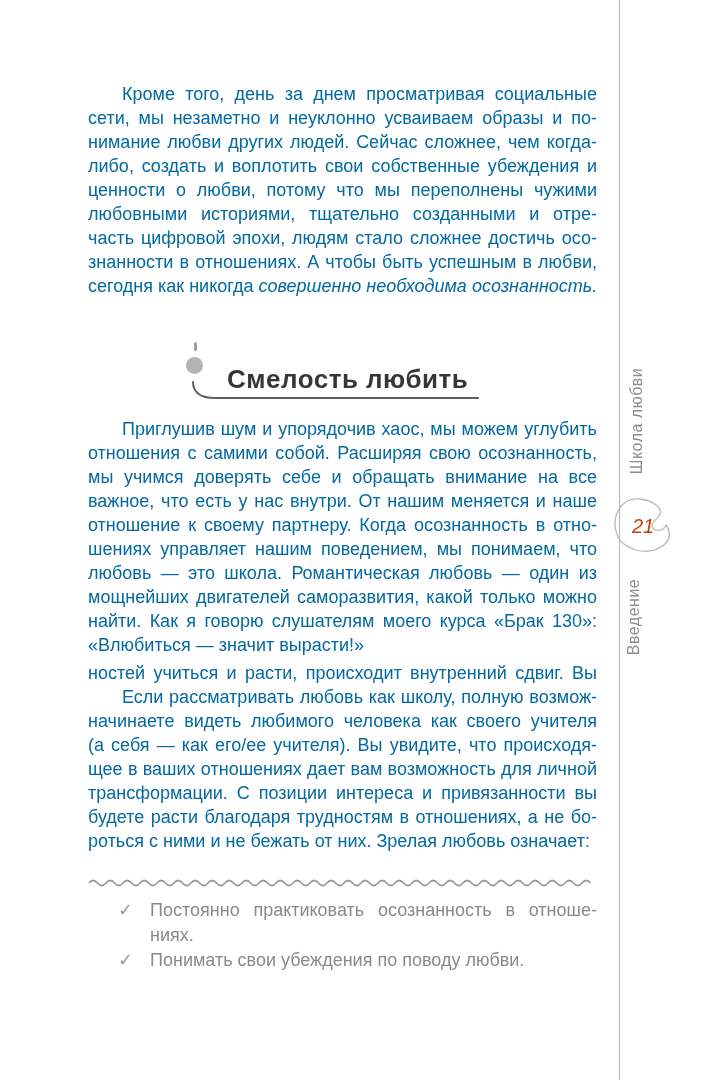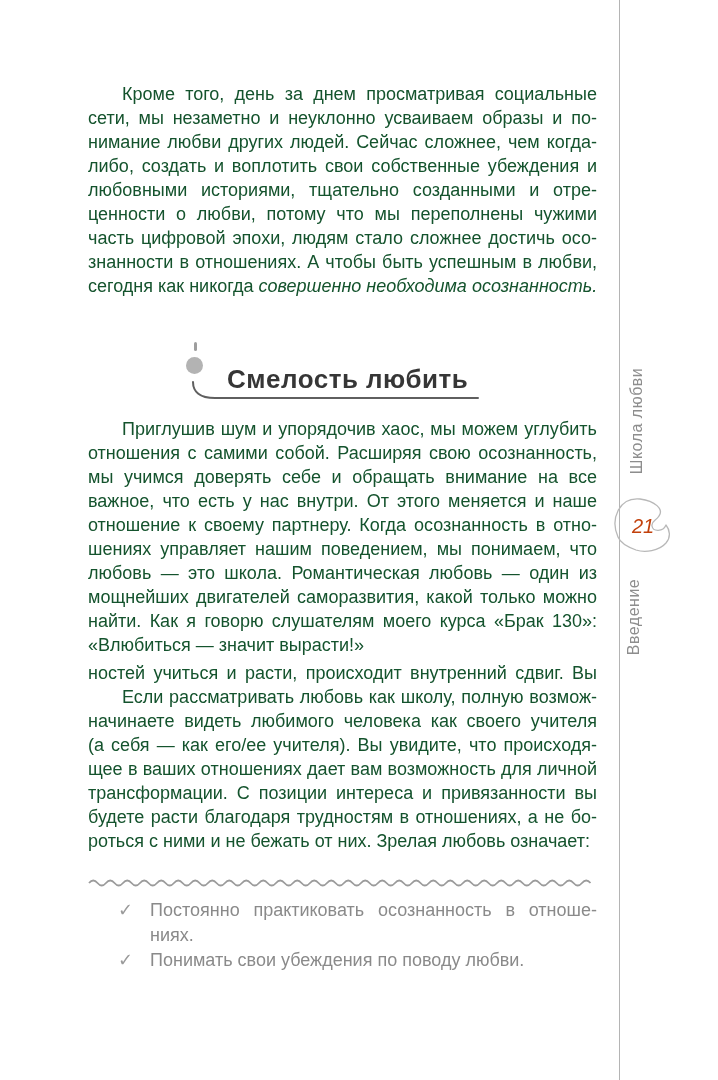--- a/index.html
+++ b/index.html
@@ -7,21 +7,21 @@
     position:relative;
     width:718px;height:1080px;
     background:#ffffff;
     font-family:"Liberation Sans","DejaVu Sans",sans-serif;
     color:#343434;
     overflow:hidden;
   }
   
   .para{
     position:absolute;left:88px;width:509px;
-    font-size:18px;line-height:24px;color:#14532d;
+    font-size:18px;line-height:24px;color:#0369a1;
   }
   .line{
     height:24px;white-space:nowrap;
     text-align:justify;text-align-last:justify;
   }
   .line.first{text-indent:34px;}
   .line.lastline{text-align:center;text-align-last:left;}
   .italic{font-style:italic;}
   
   .chapter-heading{
@@ -72,39 +72,39 @@
 </head>
 <body>
 
 <div class="page">
 
   <div class="para" style="top:82px">
     <div class="line first">Кроме того, день за днем просматривая социальные</div>
     <div class="line">сети, мы незаметно и неуклонно усваиваем образы и по-</div>
     <div class="line">нимание любви других людей. Сейчас сложнее, чем когда-</div>
     <div class="line">либо, создать и воплотить свои собственные убеждения и</div>
+    <div class="line">ценности о любви, потому что мы переполнены чужими</div>
     <div class="line">любовными историями, тщательно созданными и отре-</div>
-    <div class="line">ценности о любви, потому что мы переполнены чужими</div>
     <div class="line">часть цифровой эпохи, людям стало сложнее достичь осо-</div>
     <div class="line">знанности в отношениях. А чтобы быть успешным в любви,</div>
     <div class="line lastline"><span>сегодня как никогда </span><span class="italic">совершенно необходима осознанность.</span></div>
   </div>
 
   <div class="heading-tick"></div>
   <div class="heading-dot"></div>
   <h2 class="chapter-heading" style="margin:12px">Смелость любить</h2>
   <svg class="heading-underline" width="294" height="21" viewBox="0 0 294 21">
     <path d="M5 1 C 5 10, 11 17, 27 17 L 290 17" fill="none" stroke="#5f5f5f" stroke-width="2" stroke-linecap="round"></path>
   </svg>
 
   <div class="para" style="top:417px">
     <div class="line first">Приглушив шум и упорядочив хаос, мы можем углубить</div>
     <div class="line">отношения с самими собой. Расширяя свою осознанность,</div>
     <div class="line">мы учимся доверять себе и обращать внимание на все</div>
-    <div class="line">важное, что есть у нас внутри. От этого меняется и наше</div>
+    <div class="line">важное, что есть у нас внутри. От нашим меняется и наше</div>
     <div class="line">отношение к своему партнеру. Когда осознанность в отно-</div>
     <div class="line">шениях управляет нашим поведением, мы понимаем, что</div>
     <div class="line">любовь — это школа. Романтическая любовь — один из</div>
     <div class="line">мощнейших двигателей саморазвития, какой только можно</div>
     <div class="line">найти. Как я говорю слушателям моего курса «Брак 130»:</div>
     <div class="line lastline">«Влюбиться — значит вырасти!»</div>
   </div>
 
   <div class="para" style="top:661px">
     <div class="line">ностей учиться и расти, происходит внутренний сдвиг. Вы</div>

